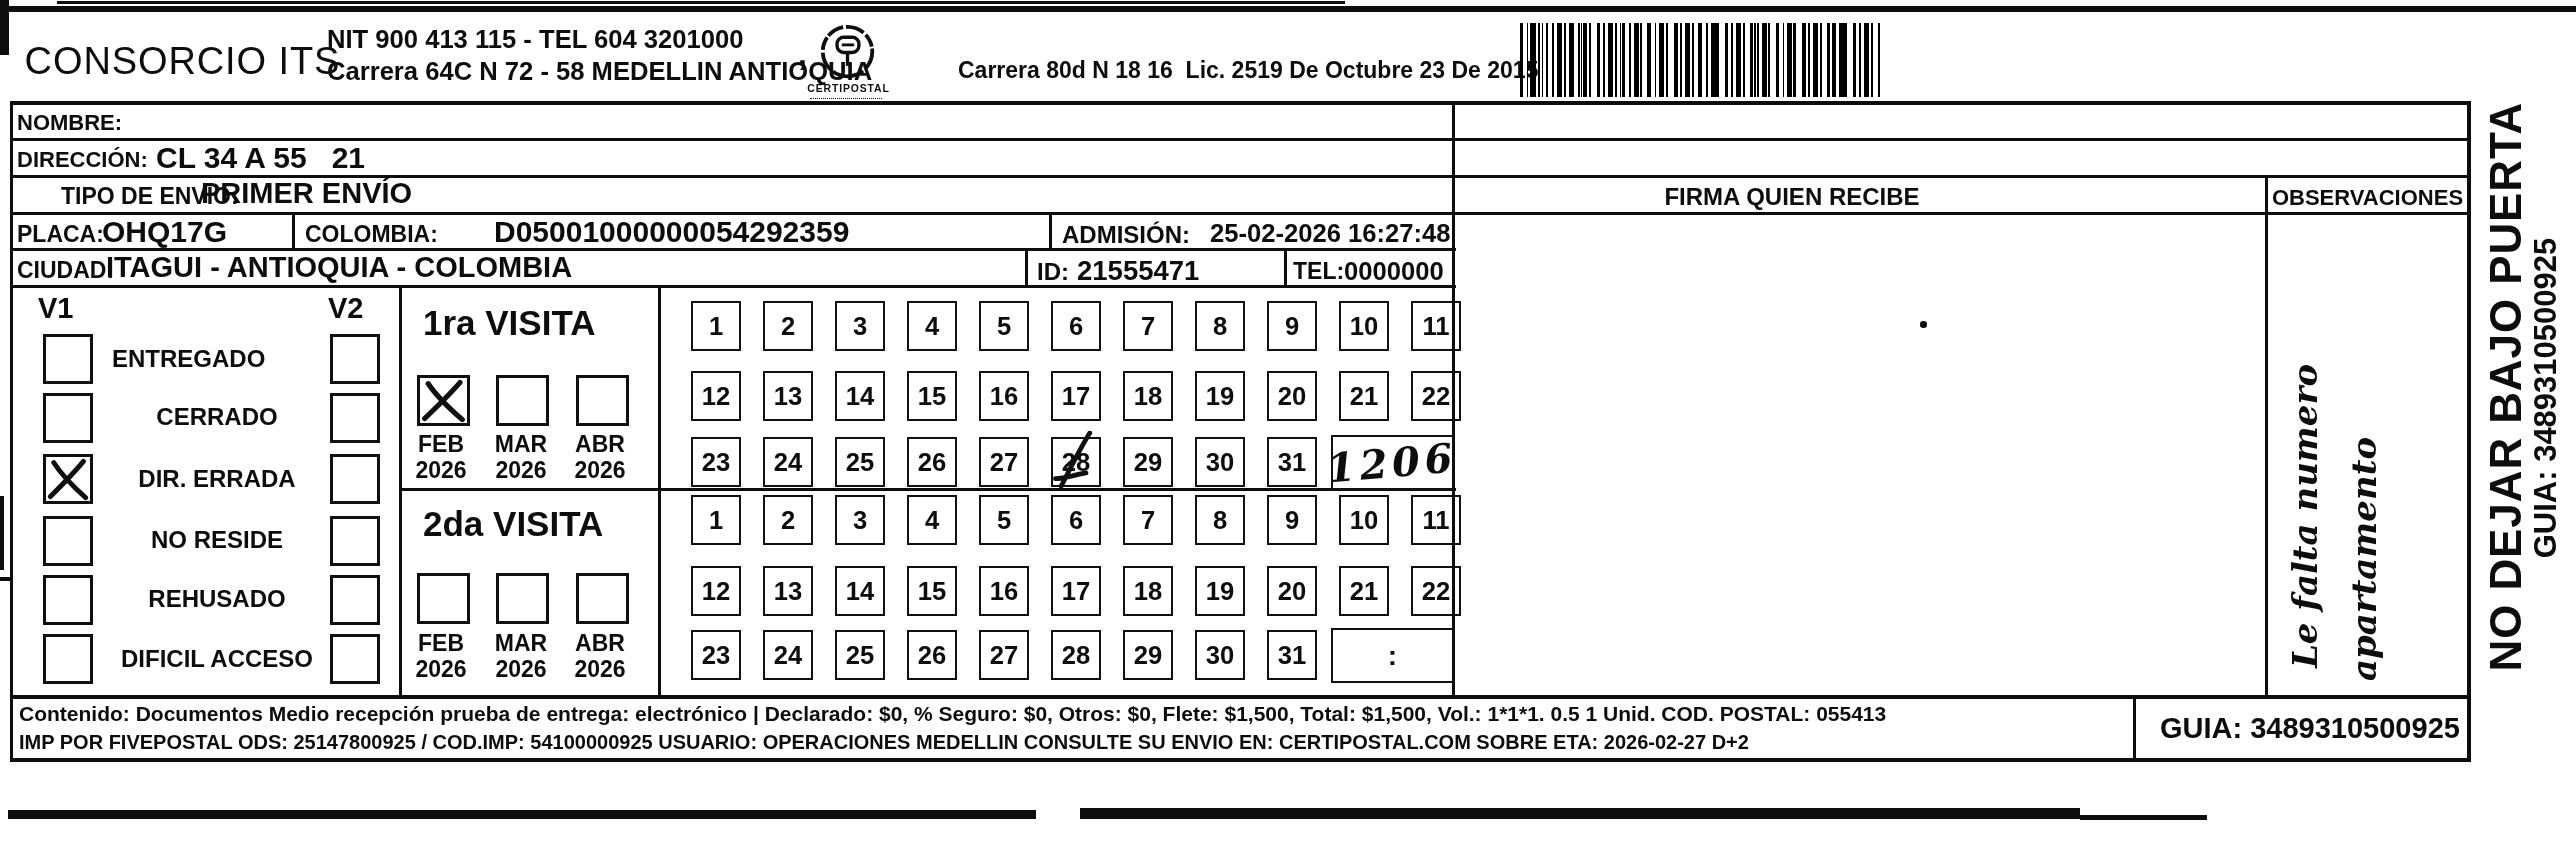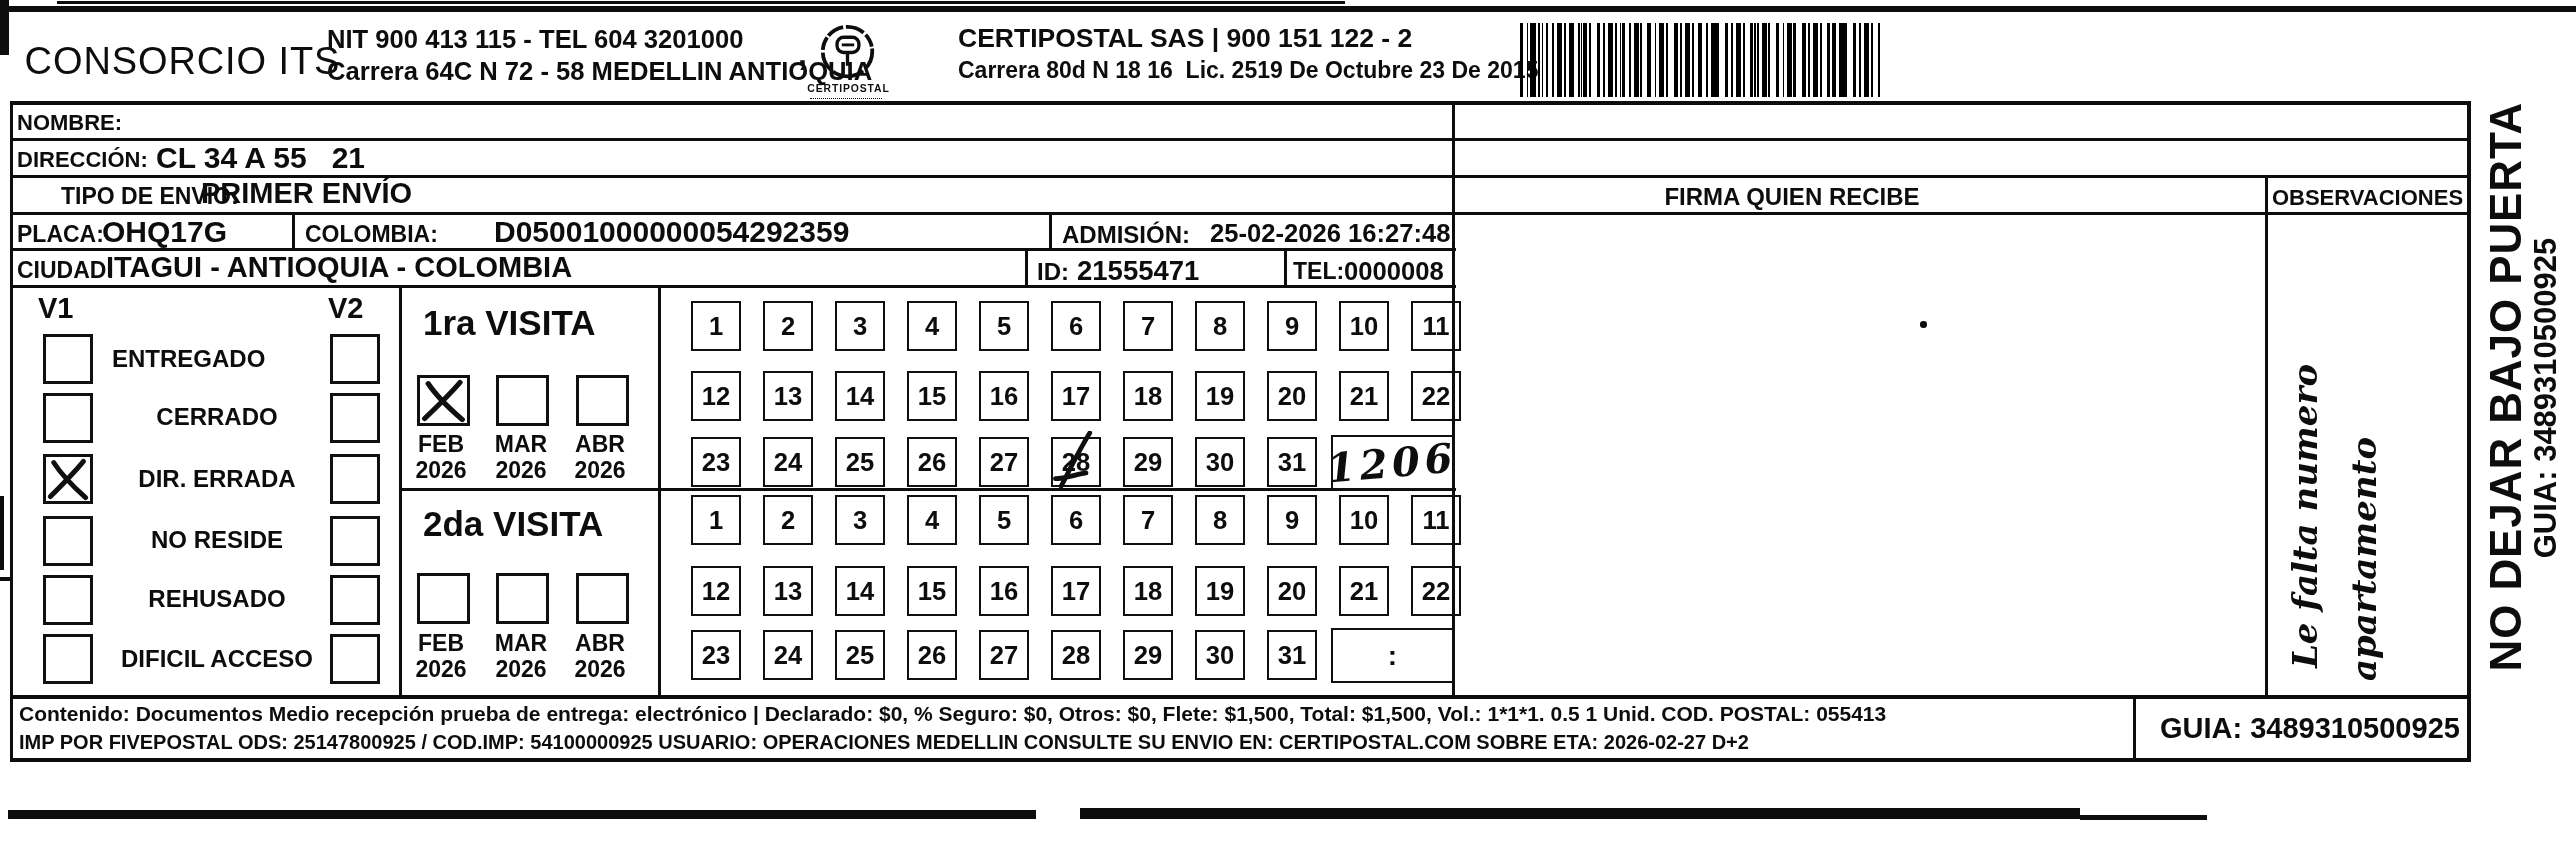--- a/index.html
+++ b/index.html
@@ -43,21 +43,20 @@
     <svg width="59" height="59" viewBox="0 0 62 62">
       <circle cx="31" cy="30" r="26" fill="none" stroke="#0d0d0d" stroke-width="4" stroke-dasharray="20 3 14 2 18 3"></circle>
       <rect x="20" y="15" width="23" height="16" rx="7" fill="none" stroke="#0d0d0d" stroke-width="3.5"></rect>
       <line x1="31" y1="31" x2="31" y2="45" stroke="#0d0d0d" stroke-width="3.5"></line>
       <line x1="25" y1="23" x2="38" y2="23" stroke="#0d0d0d" stroke-width="3"></line>
     </svg>
   </div>
   <div class="lbl ctr" style="left:803px;top:83px;width:91px;font-size:10.4px;letter-spacing:0.9px;">CERTIPOSTAL</div>
   <div class="abs" style="left:810px;top:98px;width:72px;border-top:1.9px dotted #0d0d0d;"></div>
 
-  <div class="lbl" style="left:958px;top:23px;font-size:26.5px;">CERTIPOSTAL SAS | 900 151 122 - 2</div>
   <div class="lbl" style="left:958px;top:57px;font-size:23px;">Carrera 80d N 18 16  Lic. 2519 De Octubre 23 De 2015</div>
   <div id="barcode"></div>
 
   <div class="hl" style="left:9.5px;top:101px;width:2461px;height:3.8px;"></div>
   <div class="hl" style="left:9.5px;top:758px;width:2461px;height:3.8px;"></div>
   <div class="vl" style="left:9.5px;top:101px;width:3.8px;height:661px;"></div>
   <div class="vl" style="left:2467px;top:101px;width:3.8px;height:661px;"></div>
   <div class="hl" style="left:9.5px;top:138px;width:2458px;height:2.8px;"></div>
   <div class="hl" style="left:9.5px;top:175px;width:2458px;height:2.8px;"></div>
   <div class="hl" style="left:9.5px;top:212px;width:2458px;height:2.8px;"></div>
@@ -88,21 +87,21 @@
   <div class="lbl" style="left:305px;top:221px;font-size:23px;">COLOMBIA:</div>
   <div class="val" style="left:494px;top:215px;font-size:30px;">D05001000000054292359</div>
   <div class="lbl" style="left:1062px;top:221px;font-size:24px;">ADMISIÓN:</div>
   <div class="val" style="left:1210px;top:219px;font-size:25.6px;">25-02-2026 16:27:48</div>
 
   <div class="lbl" style="left:17px;top:257px;font-size:23px;">CIUDAD:</div>
   <div class="val" style="left:106px;top:251px;font-size:29px;">ITAGUI - ANTIOQUIA - COLOMBIA</div>
   <div class="lbl" style="left:1037px;top:258px;font-size:24px;">ID:</div>
   <div class="val" style="left:1077px;top:255px;font-size:27.5px;">21555471</div>
   <div class="lbl" style="left:1293px;top:258px;font-size:23px;">TEL:</div>
-  <div class="val" style="left:1344px;top:257px;font-size:25.6px;">0000008</div>
+  <div class="val" style="left:1344px;top:257px;font-size:25.6px;">0000000</div>
 
   <div class="lbl" style="left:38px;top:292px;font-size:29px;">V1</div>
   <div class="lbl" style="left:328px;top:292px;font-size:29px;">V2</div>
   <div id="status-options">
       <div style="position: absolute; left: 43px; top: 334px; width: 44px; height: 44px; border: 3.3px solid rgb(16, 16, 16);"></div>
       <div style="position: absolute; left: 112px; top: 345px; width: 210px; text-align: left; font-weight: bold; font-size: 24px;">ENTREGADO</div>
       <div style="position: absolute; left: 330px; top: 334px; width: 44px; height: 44px; border: 3.3px solid rgb(16, 16, 16);"></div>
       <div style="position: absolute; left: 43px; top: 393px; width: 44px; height: 44px; border: 3.3px solid rgb(16, 16, 16);"></div>
       <div style="position: absolute; left: 112px; top: 403px; width: 210px; text-align: center; font-weight: bold; font-size: 24px;">CERRADO</div>
       <div style="position: absolute; left: 330px; top: 393px; width: 44px; height: 44px; border: 3.3px solid rgb(16, 16, 16);"></div>

